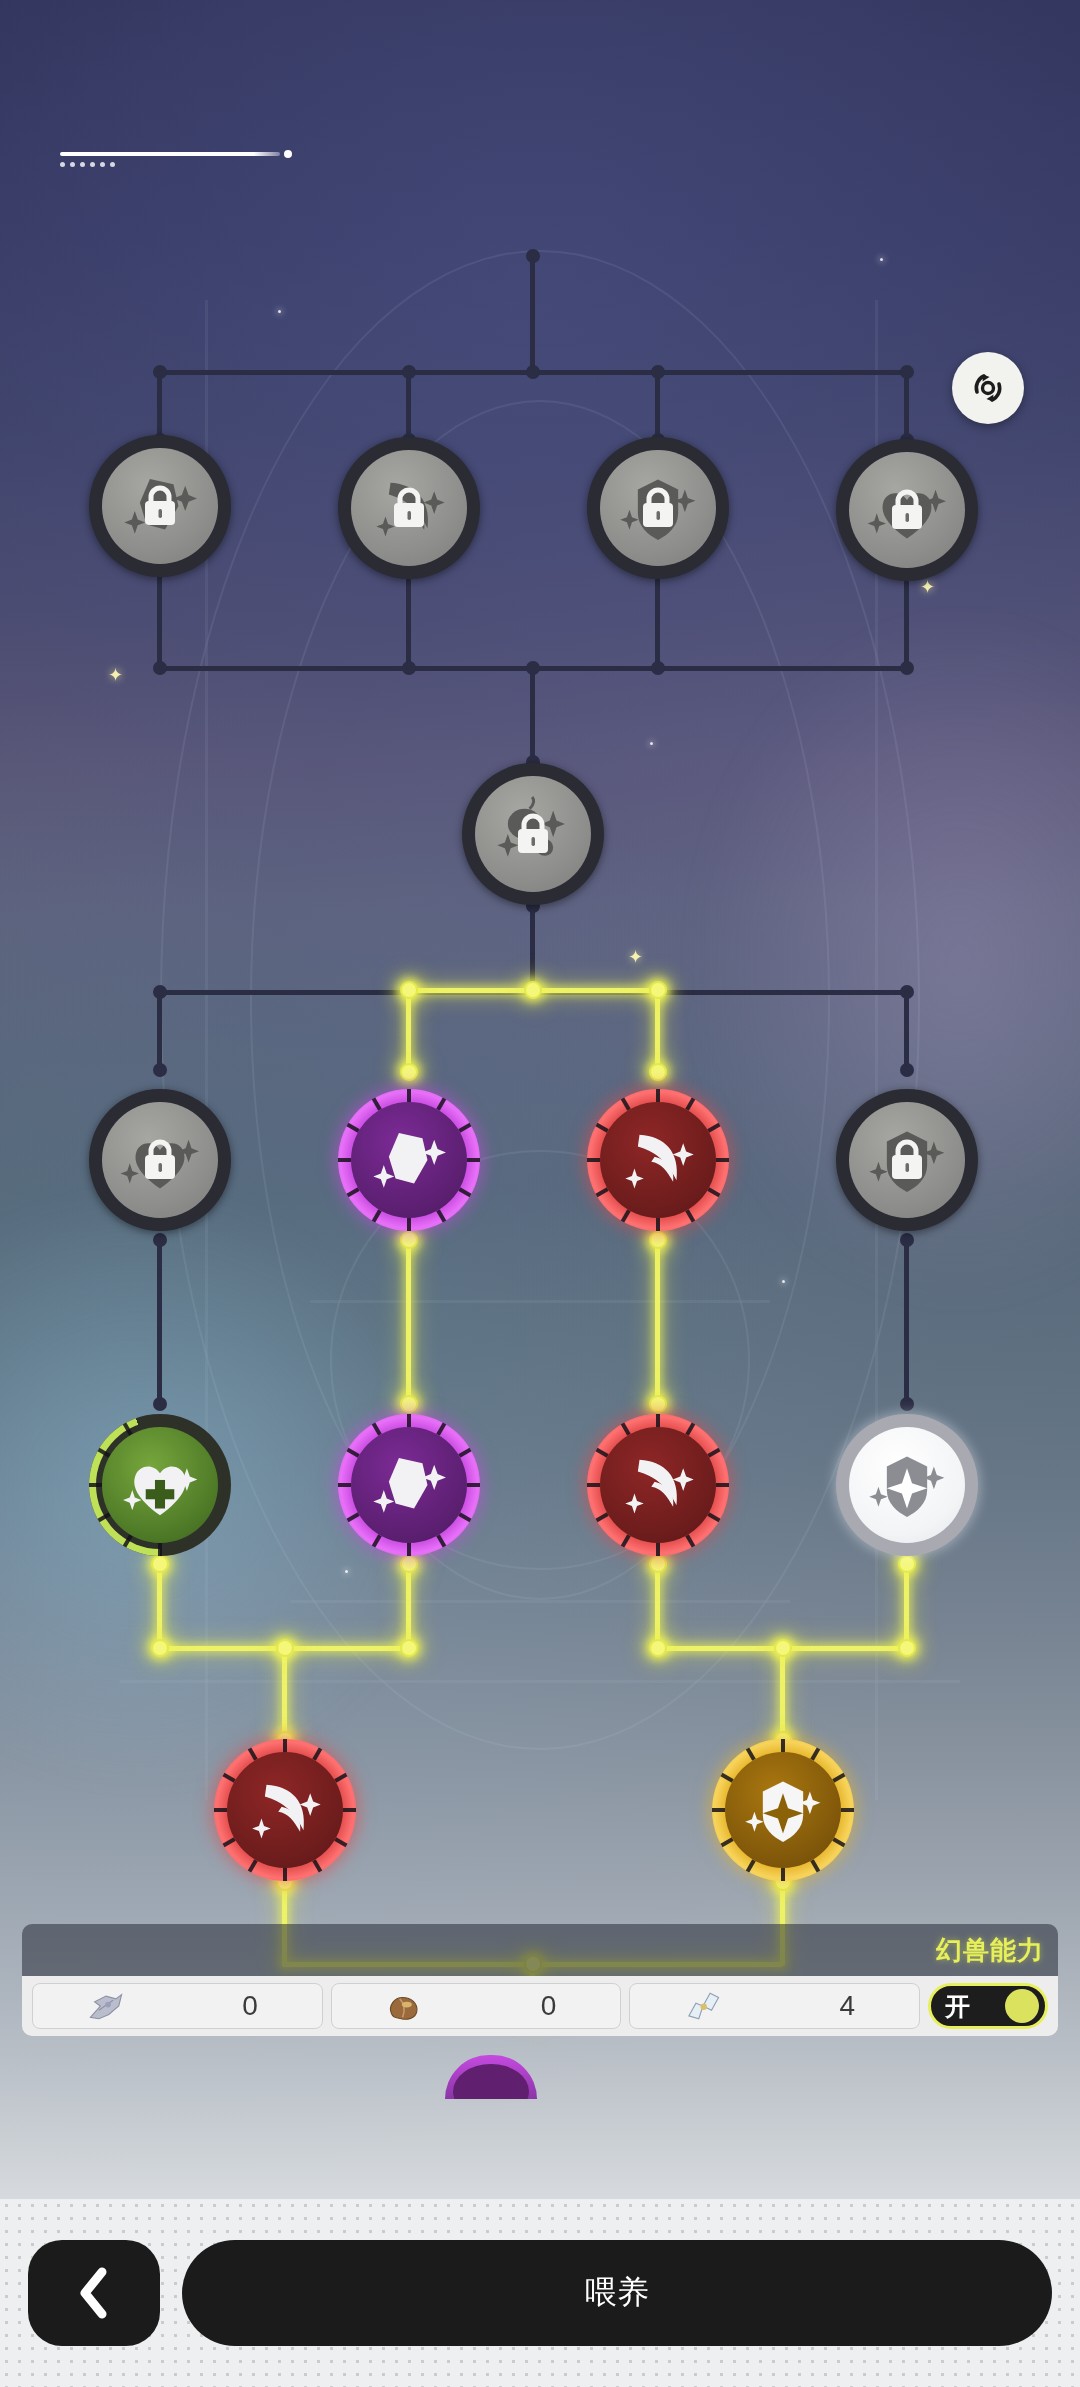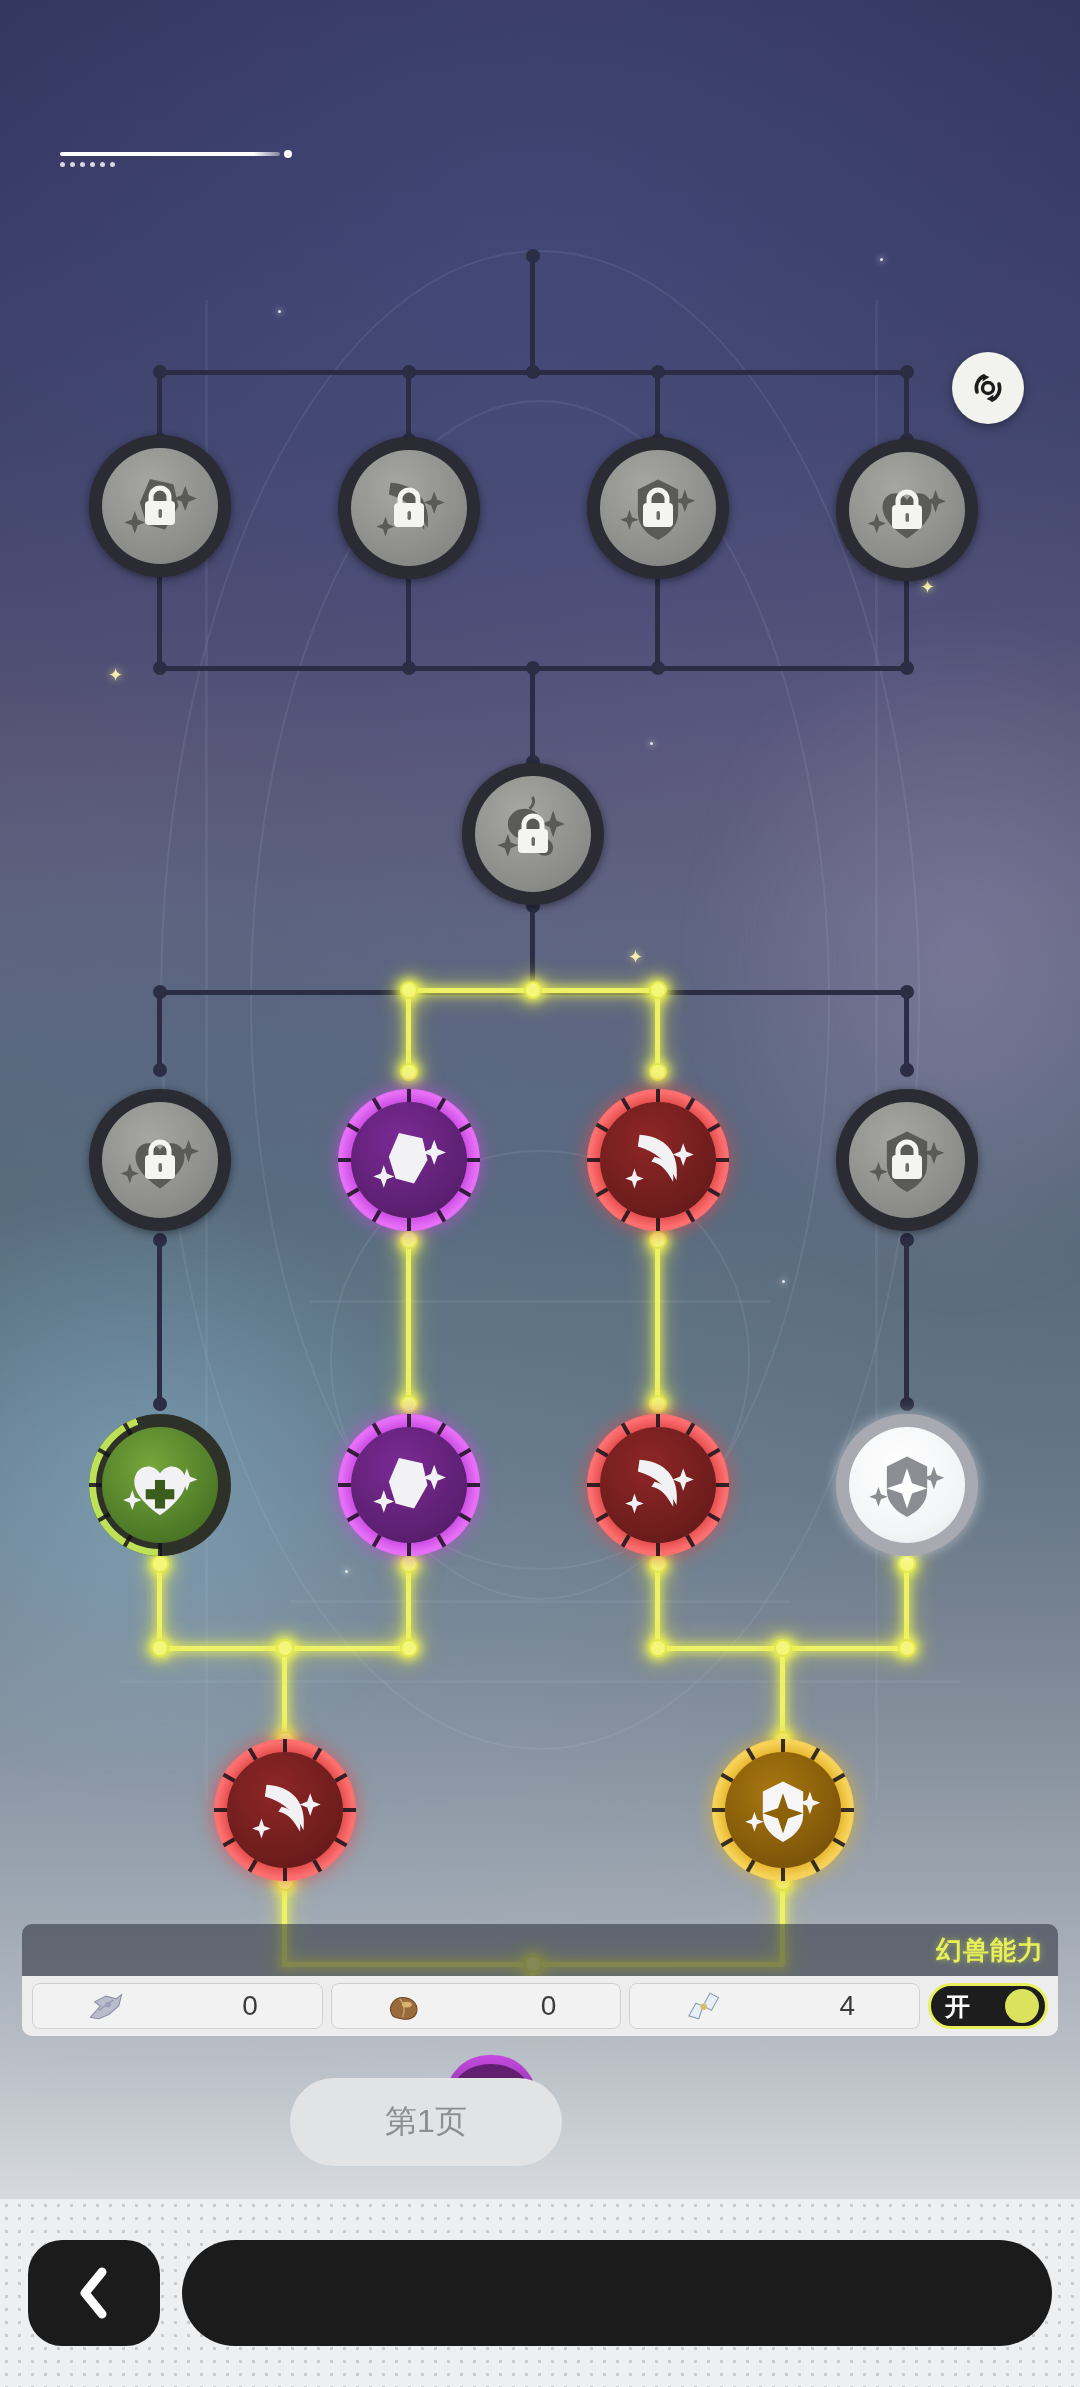--- a/index.html
+++ b/index.html
@@ -724,28 +724,28 @@
 
       <div class="toggle">
         <span class="toggle-text">开</span>
         <span class="toggle-knob"></span>
       </div>
     </div>
   </div>
 
   <div class="tab-peek"></div>
   <div class="pagetabs">
-    <div class="pagetab inactive">
-      <span>第1页</span>
-    </div>
   </div>
 
   <div class="bottombar">
     <div class="back-btn">
       <svg width="46" height="54" viewBox="0 0 46 54">
         <path d="M31 6 L14 27 L31 48" fill="none" stroke="#ffffff" stroke-width="9" stroke-linecap="round" stroke-linejoin="round"></path>
       </svg>
     </div>
     <div class="navtabs">
+      <div class="navtab">
+        <span>喂养</span>
+      </div>
     </div>
   </div>
 
 </div>
 
 </body></html>

